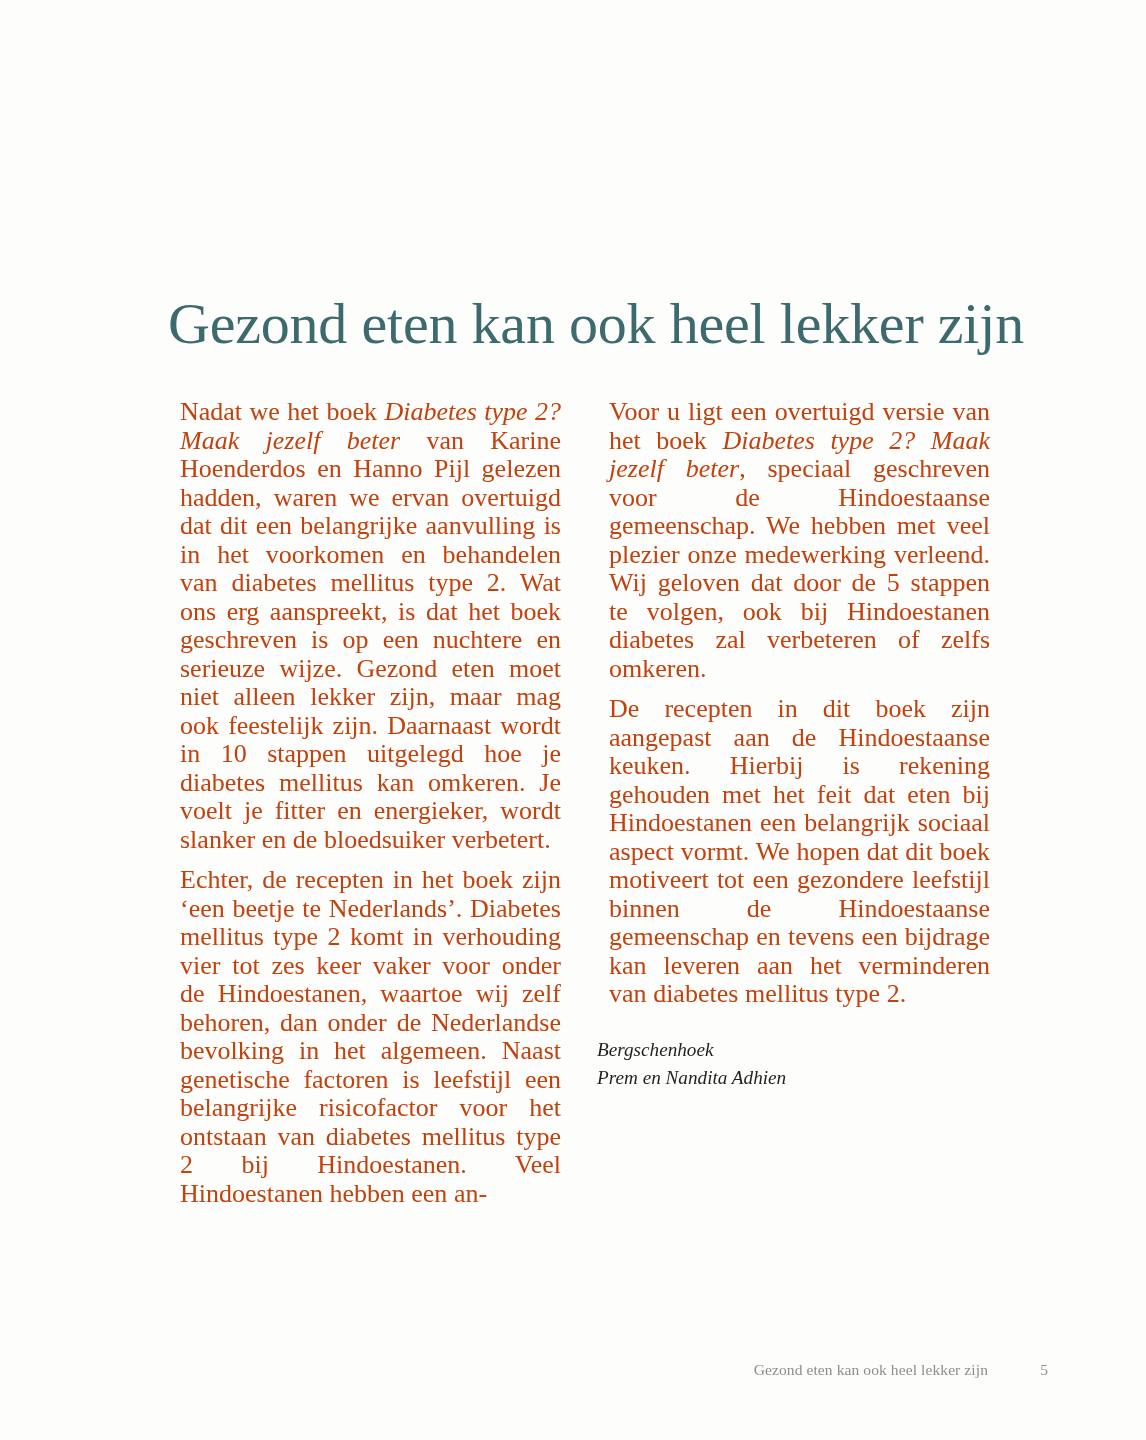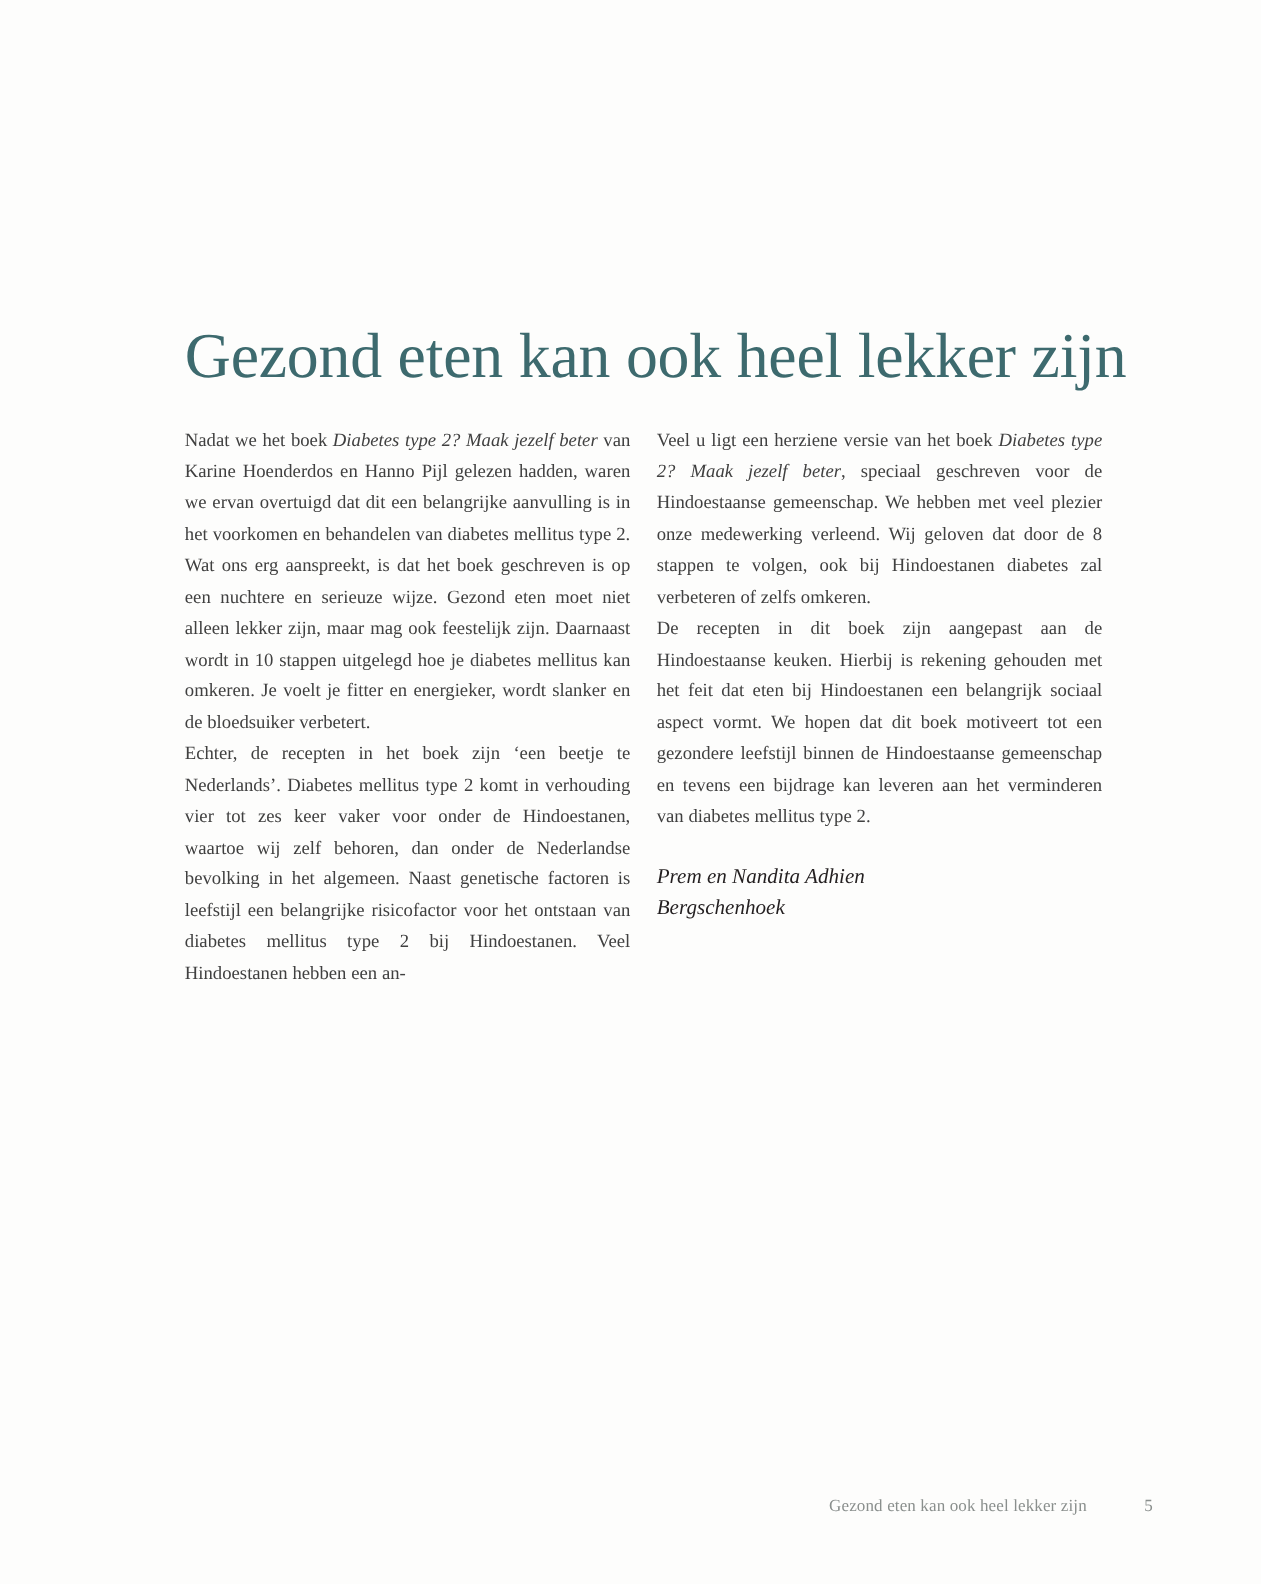--- a/index.html
+++ b/index.html
@@ -50,29 +50,29 @@
     flex-direction: row;
     gap: 24px;
     align-items: flex-start;
   }
   .column {
     width: 405px;
     flex: 0 0 405px;
   }
 
   .para {
-    margin: 0;
-    font-size: 17px;
+    margin: 12px;
+    font-size: 26px;
     line-height: 28.5px;
     text-align: justify;
     text-align-last: left;
     hyphens: manual;
     -webkit-hyphens: manual;
     word-spacing: 0.1px;
-    color: #404040;
+    color: #c2410c;
   }
   .para + .para {
     margin-top: 0;
   }
   .para em, .para i {
     font-style: italic;
   }
 
   
   .signature {
@@ -123,27 +123,27 @@
 
     <div class="column">
       <div>
           <p class="para"><span>Nadat we het boek </span><em>Diabetes type 2? Maak jezelf beter</em><span> van Karine Hoenderdos en Hanno Pijl gelezen hadden, waren we ervan overtuigd dat dit een belangrijke aanvulling is in het voorkomen en behandelen van diabetes mellitus type 2. Wat ons erg aanspreekt, is dat het boek geschreven is op een nuchtere en serieuze wijze. Gezond eten moet niet alleen lekker zijn, maar mag ook feestelijk zijn. Daarnaast wordt in 10 stappen uitgelegd hoe je diabetes mellitus kan omkeren. Je voelt je fitter en energieker, wordt slanker en de bloedsuiker verbetert.</span></p>
           <p class="para"><span>Echter, de recepten in het boek zijn ‘een beetje te Nederlands’. Diabetes mellitus type 2 komt in verhouding vier tot zes keer vaker voor onder de Hindoestanen, waartoe wij zelf behoren, dan onder de Nederlandse bevolking in het algemeen. Naast genetische factoren is leefstijl een belangrijke risicofactor voor het ontstaan van diabetes mellitus type 2 bij Hindoestanen. Veel Hindoestanen hebben een an-</span></p>
         </div>
     </div>
 
     <div class="column">
       <div>
-          <p class="para"><span>Veel u ligt een herziene versie van het boek </span><em>Diabetes type 2? Maak jezelf beter</em><span>, speciaal geschreven voor de Hindoestaanse gemeenschap. We hebben met veel plezier onze medewerking verleend. Wij geloven dat door de 8 stappen te volgen, ook bij Hindoestanen diabetes zal verbeteren of zelfs omkeren.</span></p>
+          <p class="para"><span>Voor u ligt een overtuigd versie van het boek </span><em>Diabetes type 2? Maak jezelf beter</em><span>, speciaal geschreven voor de Hindoestaanse gemeenschap. We hebben met veel plezier onze medewerking verleend. Wij geloven dat door de 5 stappen te volgen, ook bij Hindoestanen diabetes zal verbeteren of zelfs omkeren.</span></p>
           <p class="para"><span>De recepten in dit boek zijn aangepast aan de Hindoestaanse keuken. Hierbij is rekening gehouden met het feit dat eten bij Hindoestanen een belangrijk sociaal aspect vormt. We hopen dat dit boek motiveert tot een gezondere leefstijl binnen de Hindoestaanse gemeenschap en tevens een bijdrage kan leveren aan het verminderen van diabetes mellitus type 2.</span></p>
         </div>
 
       <div class="signature">
+        <div>Bergschenhoek</div>
         <div>Prem en Nandita Adhien</div>
-        <div>Bergschenhoek</div>
       </div>
     </div>
 
   </div>
 
   <div class="footer">
     <span class="footer-runninghead">Gezond eten kan ook heel lekker zijn</span>
     <span class="footer-pagenum">5</span>
   </div>
 

